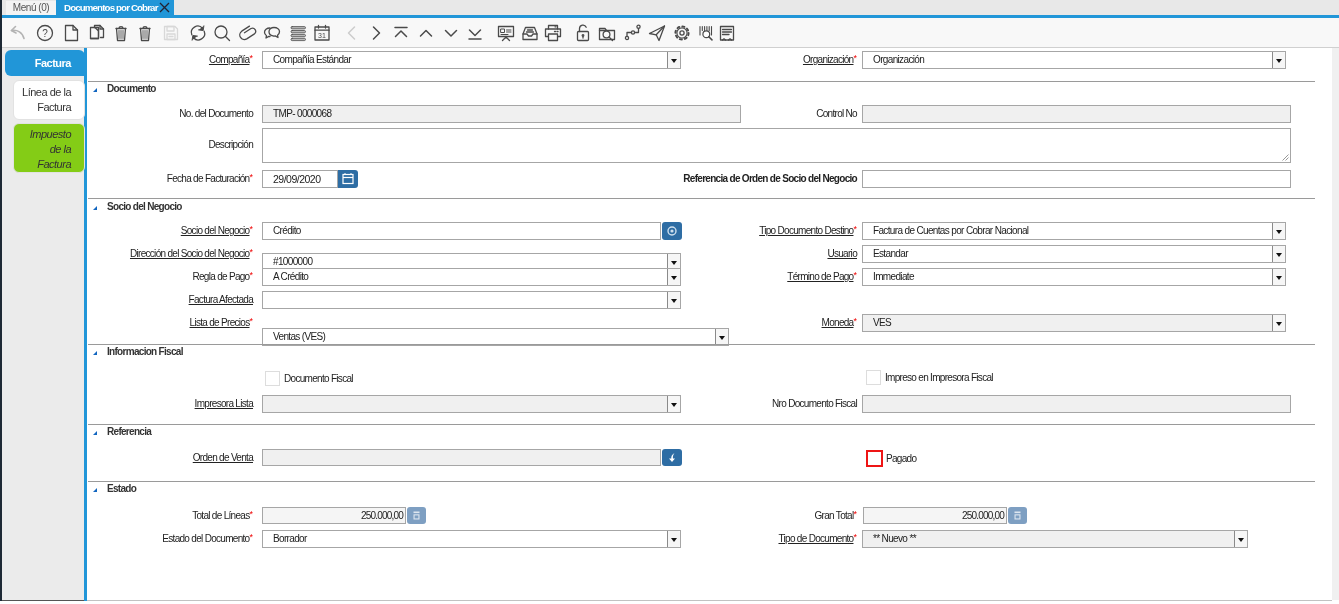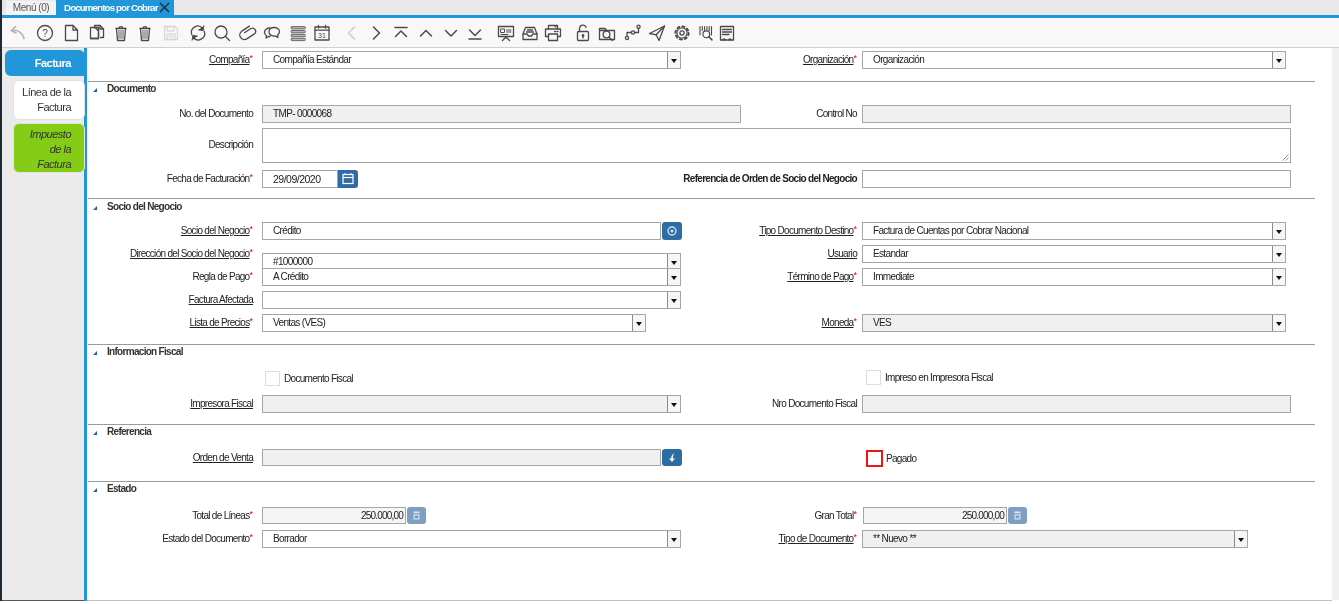--- a/index.html
+++ b/index.html
@@ -326,32 +326,32 @@
 <div class="fld" style="left:862px;width:424px;top:245px;height:18px;">Estandar<i class="cb"></i></div>
 <div class="lbl" style="left:95px;width:158px;top:268px;line-height:18px;">Regla de Pago<span class="st">*</span></div>
 <div class="fld" style="left:262px;width:419px;top:268px;height:18px;">A Crédito<i class="cb"></i></div>
 <div class="lbl" style="left:657px;width:200px;top:268px;line-height:18px;"><span class="lnk">Término de Pago</span><span class="st">*</span></div>
 <div class="fld" style="left:862px;width:424px;top:268px;height:18px;">Immediate<i class="cb"></i></div>
 <div class="lbl" style="left:95px;width:158px;top:291px;line-height:18px;"><span class="lnk">Factura Afectada</span></div>
 <div class="fld" style="left:262px;width:419px;top:291px;height:18px;">
     <i class="cb"></i>
   </div>
 <div class="lbl" style="left:95px;width:158px;top:314px;line-height:18px;"><span class="lnk">Lista de Precios</span><span class="st">*</span></div>
-<div class="fld" style="left:262px;width:384px;top:314px;height:18px;">Ventas (VES)<i class="cb"></i></div>
+<div class="fld" style="left:262px;width:467px;top:328px;height:18px;">Ventas (VES)<i class="cb"></i></div>
 <div class="lbl" style="left:657px;width:200px;top:314px;line-height:18px;"><span class="lnk">Moneda</span><span class="st">*</span></div>
 <div class="fld ro" style="left:862px;width:424px;top:314px;height:18px;">VES<i class="cb"></i></div>
 
 <div class="hr" style="top:344px;"></div>
 <div class="tris" style="left:93px;top:351px;"></div>
 <div class="hdr" style="left:107px;top:346px;">Informacion Fiscal</div>
 <div class="cbx" style="left:265px;top:371px;"></div>
 <div class="cblbl" style="left:284px;top:373px;">Documento Fiscal</div>
 <div class="cbx" style="left:866px;top:370px;"></div>
 <div class="cblbl" style="left:885px;top:372px;">Impreso en Impresora Fiscal</div>
-<div class="lbl" style="left:95px;width:158px;top:395px;line-height:18px;"><span class="lnk">Impresora Fiscal</span></div>
+<div class="lbl" style="left:95px;width:158px;top:395px;line-height:18px;"><span class="lnk">Impresora Lista</span></div>
 <div class="fld ro" style="left:262px;width:419px;top:395px;height:18px;">
     <i class="cb"></i>
   </div>
 <div class="lbl" style="left:657px;width:200px;top:395px;line-height:18px;">Nro Documento Fiscal</div>
 <div class="fld ro" style="left:862px;width:429px;top:395px;height:18px;"></div>
 
 <div class="hr" style="top:424px;"></div>
 <div class="tris" style="left:93px;top:431px;"></div>
 <div class="hdr" style="left:107px;top:426px;">Referencia</div>
 <div class="lbl" style="left:95px;width:158px;top:449px;line-height:17px;"><span class="lnk">Orden de Venta</span></div>

